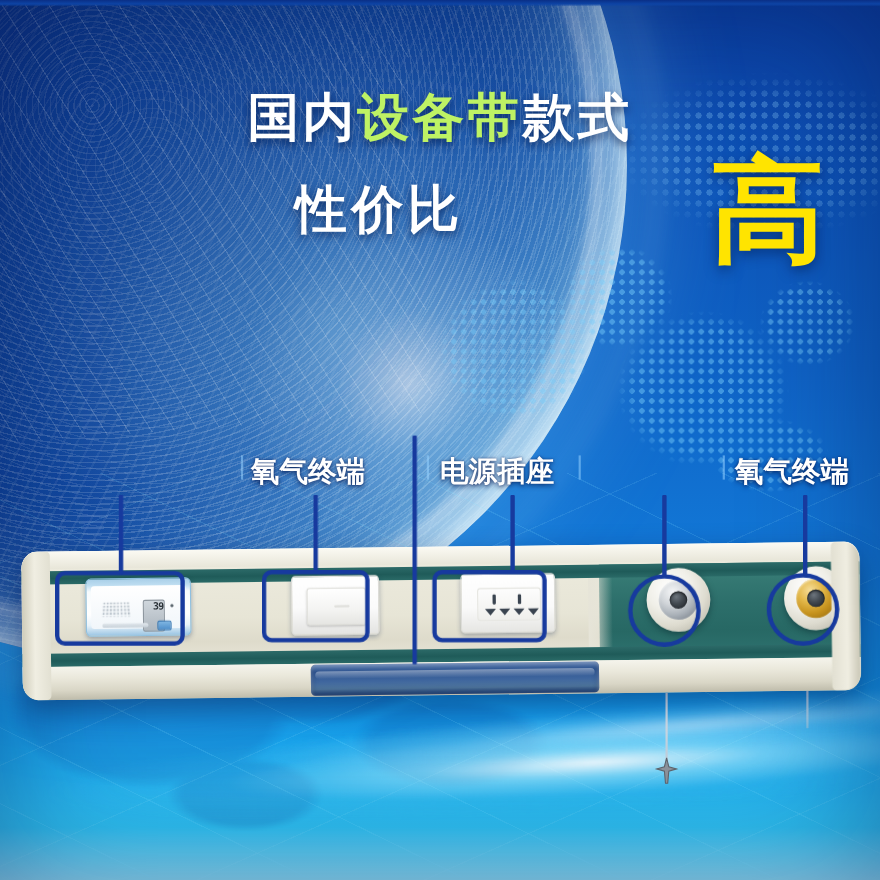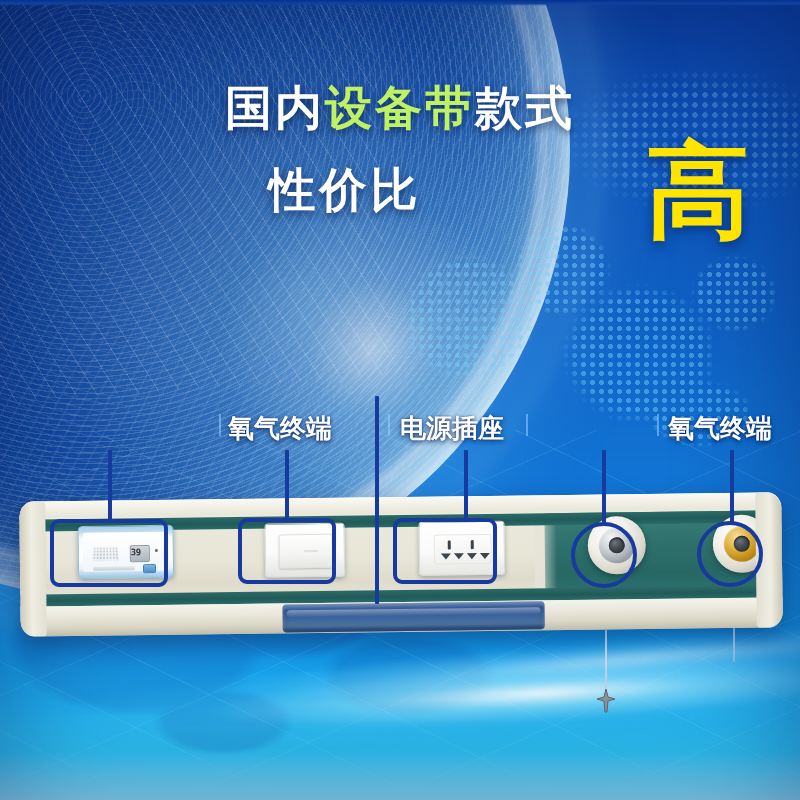--- a/index.html
+++ b/index.html
@@ -165,24 +165,24 @@
 
   
   .intercom{position:absolute;left:58px;top:25px;width:96px;height:53px;border-radius:5px;
     background:linear-gradient(180deg,#a9cfe8 0%,#bcdcf0 10%,#f7fbfd 22%,#ffffff 62%,#e9f3fa 82%,#9cc6e4 100%);
     box-shadow:0 2px 5px rgba(20,40,80,.35);border:1px solid #8fc0e0;}
   .ic-face{position:absolute;left:4px;top:6px;right:4px;bottom:6px;border-radius:3px;
     background:linear-gradient(180deg,#ffffff,#f1f6fa);}
   .ic-grille{position:absolute;left:10px;top:14px;width:26px;height:14px;
     background-image:radial-gradient(circle,#9aa7b2 40%,transparent 45%);background-size:3.2px 3.2px;
     opacity:.85;transform:perspective(30px) rotateX(12deg);}
-  .ic-display{position:absolute;left:47px;top:13px;width:20px;height:17px;border-radius:2px;
+  .ic-display{position:absolute;left:47px;top:13px;width:20px;height:29px;border-radius:2px;
     background:linear-gradient(180deg,#cfd6dc,#aeb7bf);border:1px solid #8e979f;
     font-family:"DejaVu Sans Mono","Liberation Mono",monospace;font-size:9px;line-height:12px;
-    color:#2b3238;text-align:left;font-weight:700;letter-spacing:-0.5px;}
+    color:#2b3238;text-align:right;font-weight:700;letter-spacing:-0.5px;}
   .ic-dot{position:absolute;left:72px;top:17px;width:3px;height:3px;border-radius:50%;background:#5d6870;}
   .ic-btn{position:absolute;left:60px;top:32px;width:13px;height:9px;border-radius:2px;
     background:linear-gradient(180deg,#7fb6e2,#4f8fcb);border:1px solid #3f7cb5;}
   .ic-slot{position:absolute;left:10px;top:34px;width:42px;height:4px;border-radius:2px;
     background:linear-gradient(180deg,#e3e9ee,#c6d0d8);}
 
   .switch{position:absolute;left:245px;top:25px;width:80px;height:54px;border-radius:4px;
     background:linear-gradient(180deg,#ffffff 0%,#fbfbfb 55%,#e4e4e2 100%);
     box-shadow:0 2px 5px rgba(20,40,80,.32);border:1px solid #dcdcd8;}
   .sw-rocker{position:absolute;left:13px;top:10px;width:54px;height:34px;border-radius:3px;

